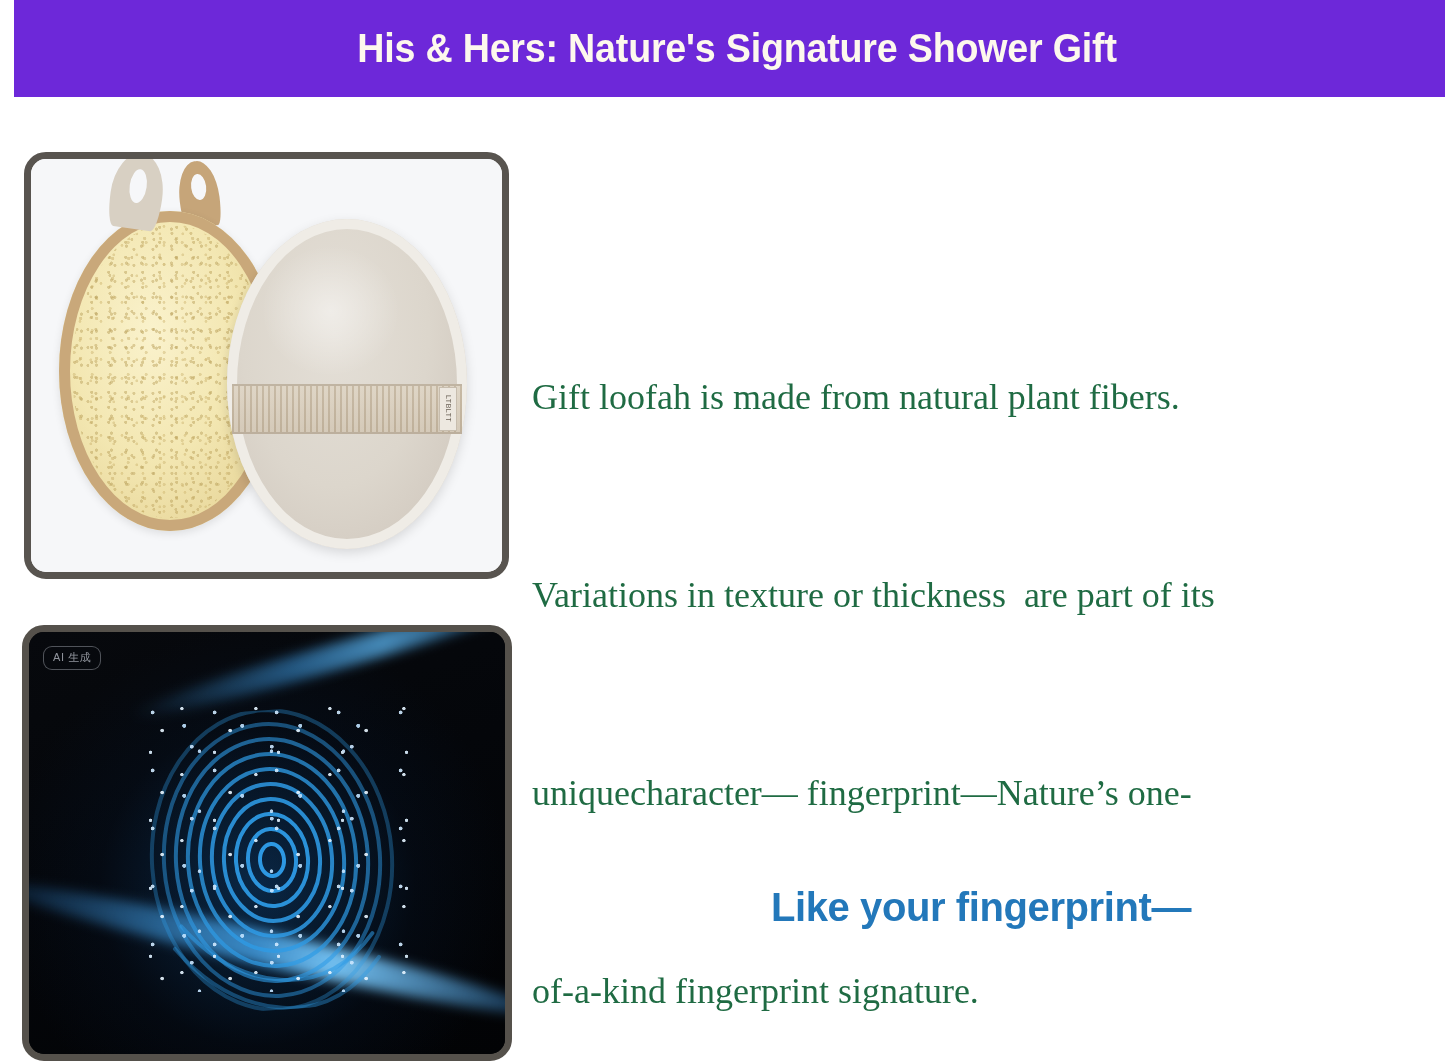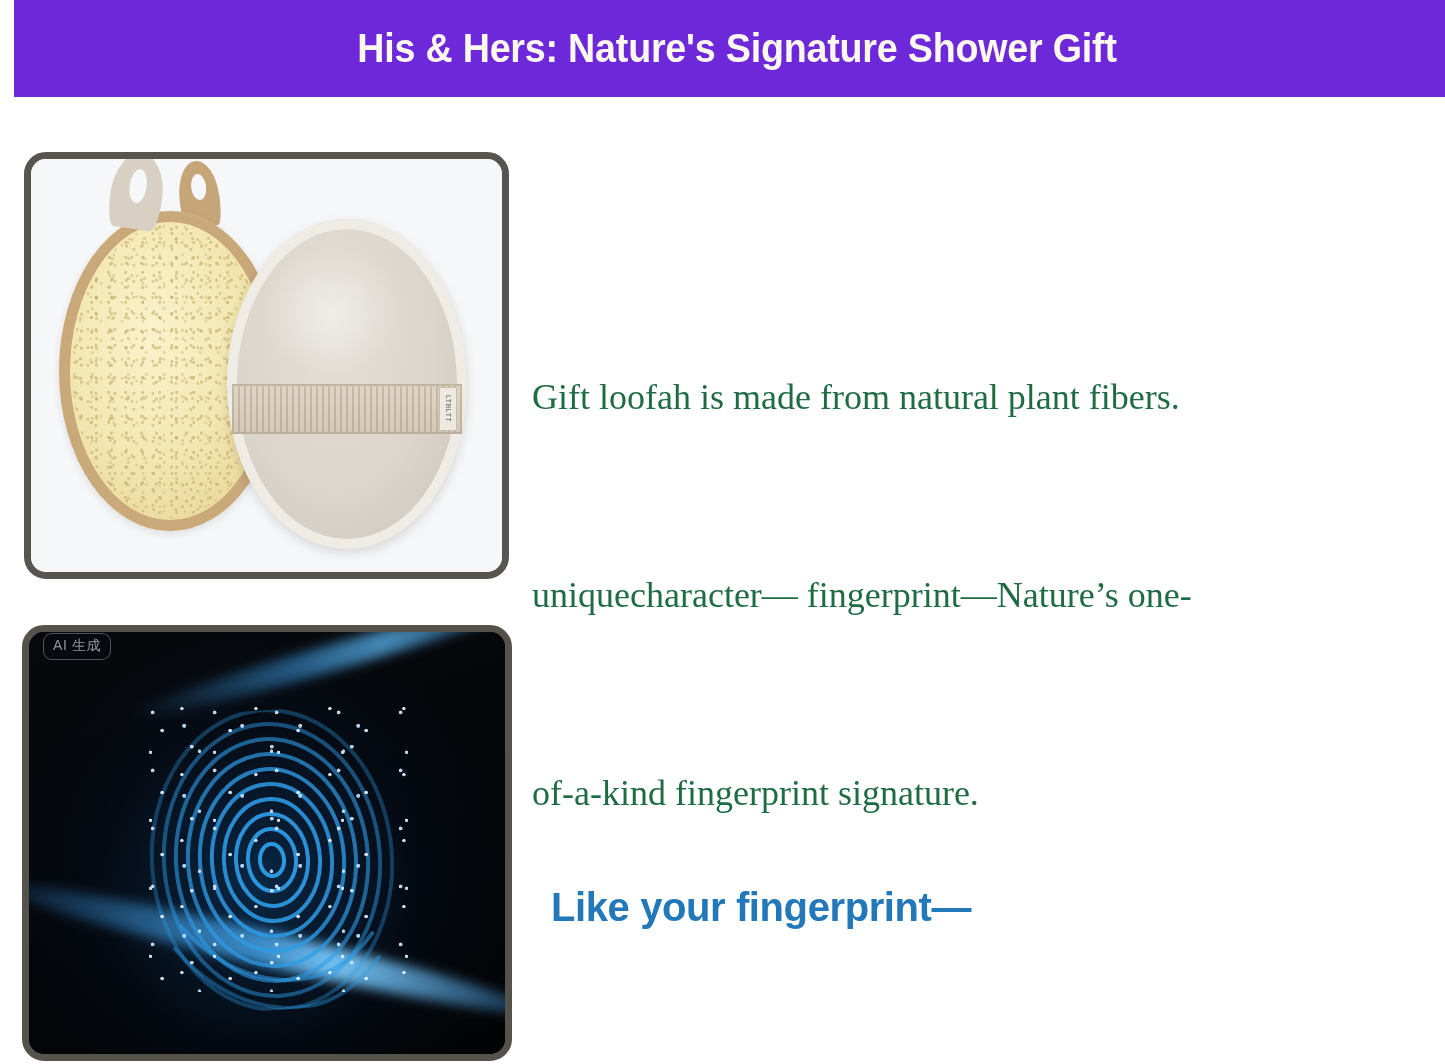--- a/index.html
+++ b/index.html
@@ -242,26 +242,26 @@
       radial-gradient(circle at 66% 62%, #CBE6FF 0 1.6px, transparent 2.2px),
       radial-gradient(circle at 18% 74%, #DDF0FF 0 1.4px, transparent 2px),
       radial-gradient(circle at 84% 82%, #C6E4FF 0 1.5px, transparent 2.1px);
     background-size: 62px 58px, 74px 66px, 58px 70px, 68px 62px, 80px 72px, 64px 68px, 72px 60px;
     opacity: .9;
     pointer-events: none;
   }
   #fp-watermark {
     position: absolute;
     left: 14px;
-    top: 1px;
+    top: 14px;
     padding: 3px 9px 4px;
     border: 1px solid rgba(170,175,185,.45);
     border-radius: 9px;
     color: rgba(198,203,212,.72);
-    font-size: 14px;
+    font-size: 11px;
     letter-spacing: .6px;
     font-family: "Liberation Sans", sans-serif;
     white-space: nowrap;
     background: rgba(10,12,16,.35);
   }
 
   
   #green-text {
     position: absolute;
     left: 532px;
@@ -281,21 +281,21 @@
     top: 760px;
     width: 860px;
     color: #2378BA;
     font-family: "Liberation Sans", sans-serif;
     font-weight: bold;
     font-size: 40px;
     line-height: 59px;
     white-space: pre;
     letter-spacing: -0.4px;
   }
-  #blue-text .line { display: block; }
+  #blue-text .line { display: block; text-align: center; }
 </style>
 </head>
 <body>
 
 <div class="banner">
   <div class="banner-title">His &amp; Hers: Nature's Signature Shower Gift</div>
 </div>
 
 <div class="media-frame" id="loofah-frame">
   <div class="loofah-canvas">
@@ -341,20 +341,21 @@
     </svg>
 
     <div class="fp-dots"></div>
 
     <div id="fp-watermark">AI 生成</div>
   </div>
 </div>
 
 <div id="green-text">
   <span class="line">Gift loofah is made from natural plant fibers.</span>
+  <span class="line">Variations in texture or thickness  are part of its</span>
   <span class="line">uniquecharacter— fingerprint—Nature’s one-</span>
   <span class="line">of-a-kind fingerprint signature.</span>
 </div>
 
 <div id="blue-text">
   <span class="line">Like your fingerprint—</span>
   <span class="line">your skin’s own exclusive signature.</span>
 </div>
 
 </body></html>

